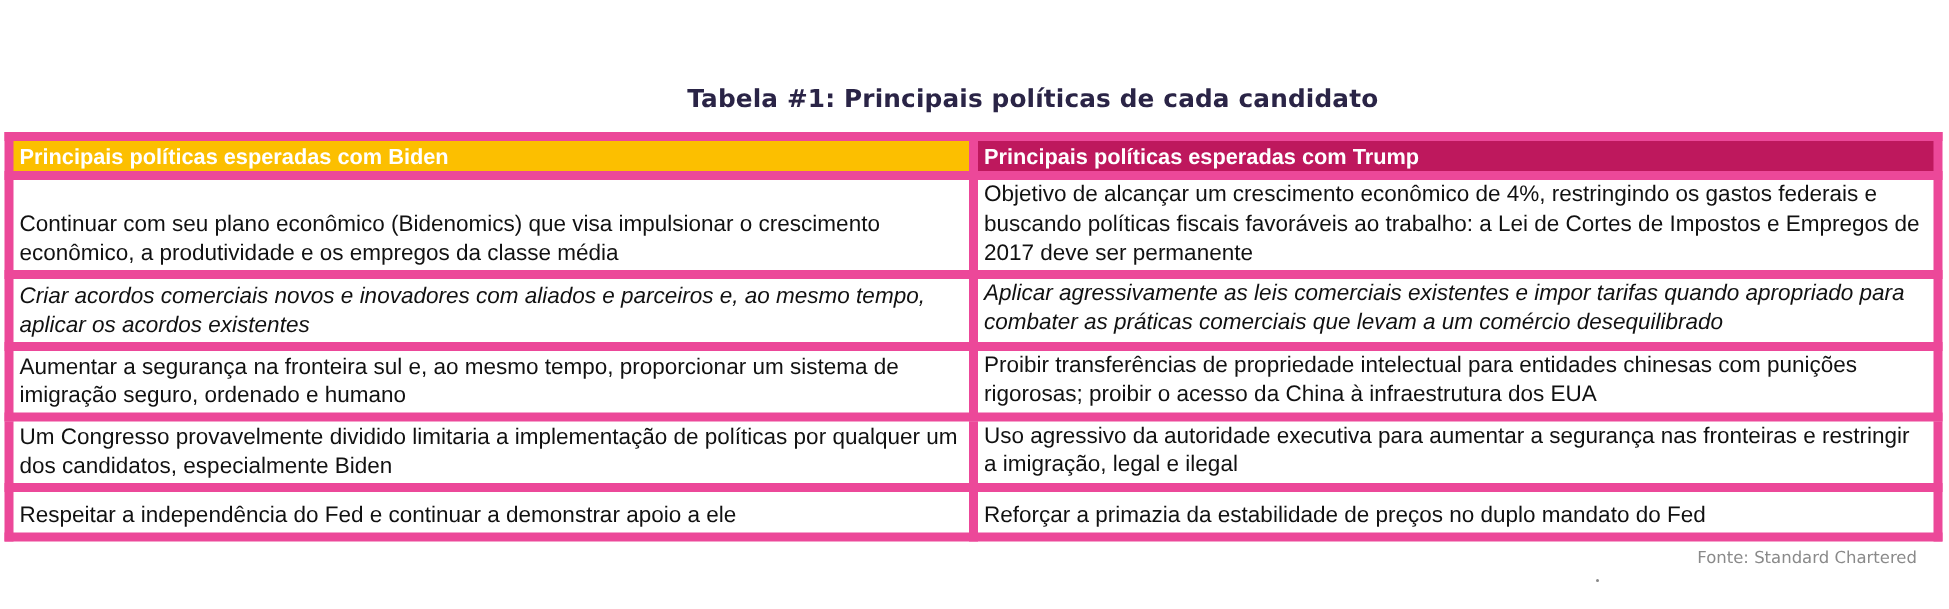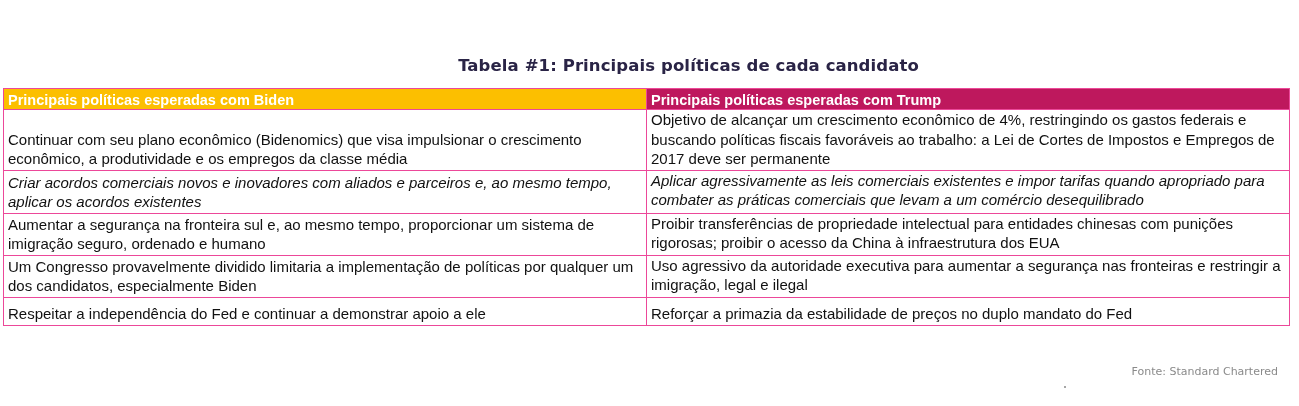--- a/index.html
+++ b/index.html
@@ -19,21 +19,21 @@
   }
   table.policies {
     position: absolute; left: 3px; top: 88px;
     width: 1286px;
     border-collapse: collapse;
     table-layout: fixed;
   }
   table.policies col.c1 { width: 643px; }
   table.policies col.c2 { width: 643px; }
   table.policies th, table.policies td {
-    border: 1px solid #ec4899;
+    border: 6px solid #ec4899;
     padding: 0 4px;
     font-size: 15px;
     line-height: 19.5px;
     text-align: left;
     font-weight: normal;
   }
   table.policies th {
     color: #ffffff; font-weight: bold; font-size: 14.5px;
     height: 19px; line-height: 18px;
     padding-top: 1px;

